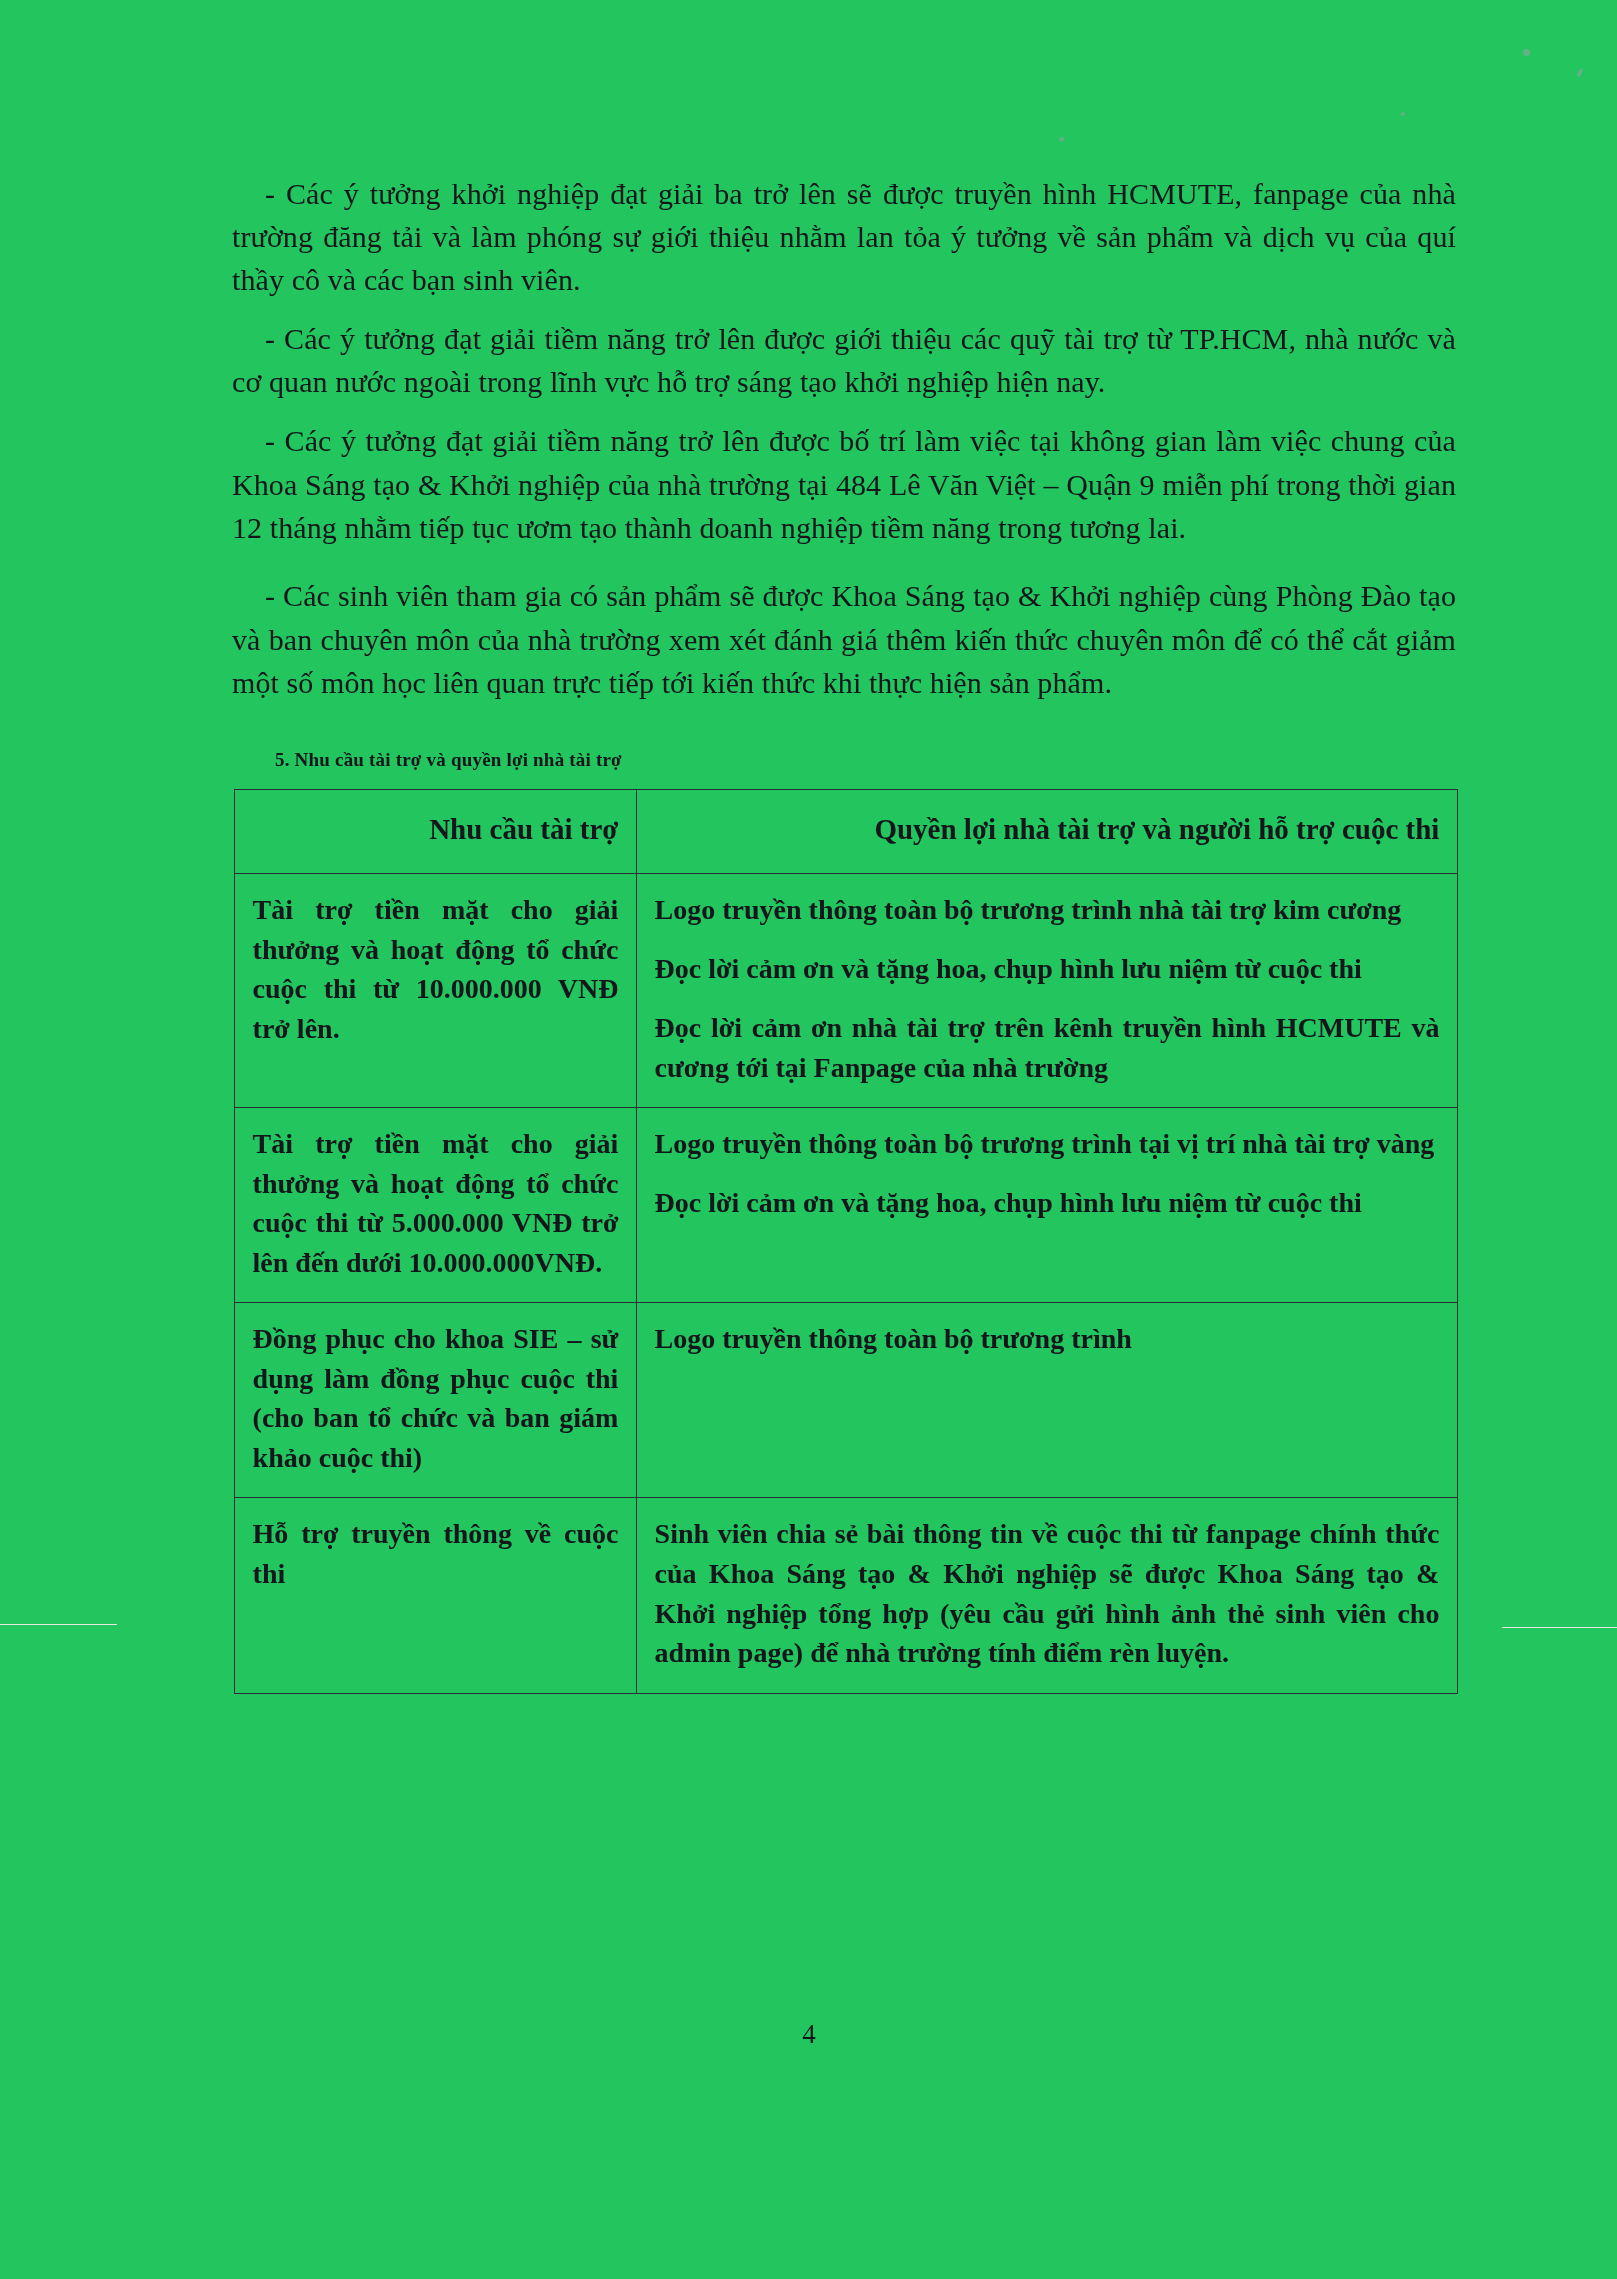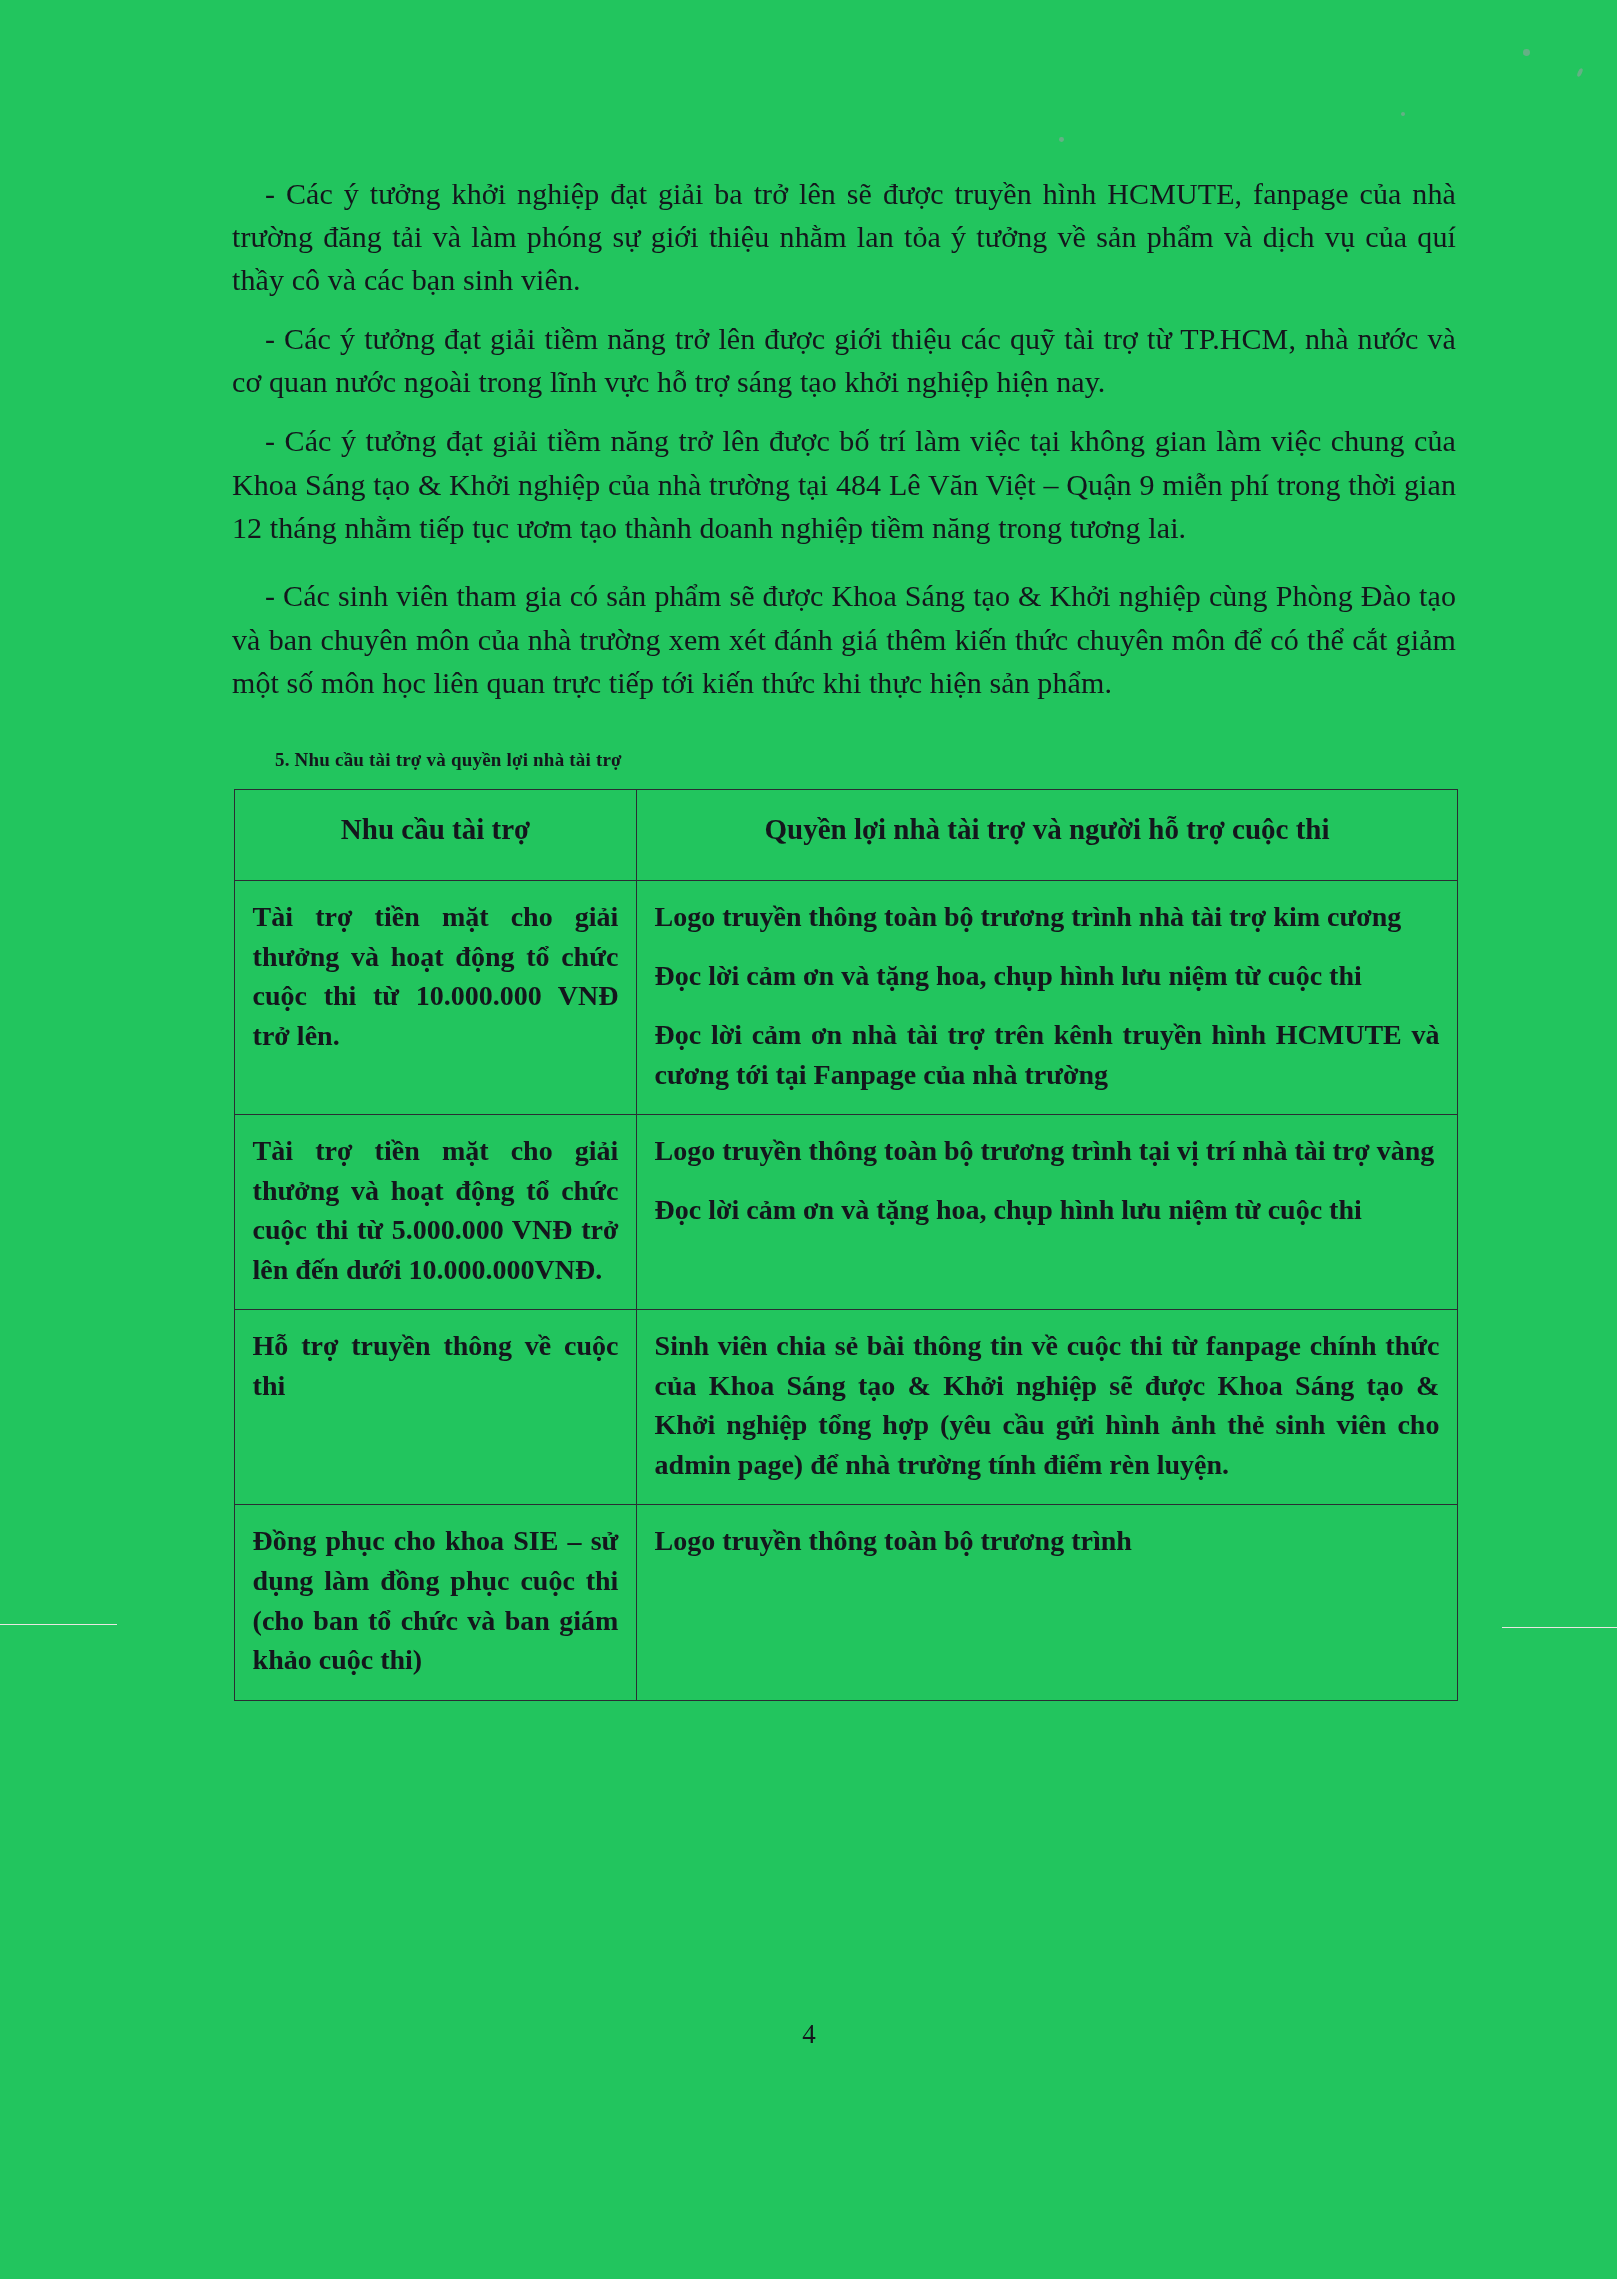--- a/index.html
+++ b/index.html
@@ -71,23 +71,23 @@
     border: 1.6px solid #2a2d33;
     vertical-align: top;
     padding: 15.6px 17.6px 19.5px 17.6px;
     font-size: 28px;
     line-height: 1.42;
     text-align: justify;
     font-weight: bold;
   }
   table.sponsor th {
     font-weight: bold;
-    text-align: center;
+    text-align: right;
     padding-top: 19.5px;
-    padding-bottom: 30px;
+    padding-bottom: 23px;
     font-size: 29px;
   }
   table.sponsor col.c1 { width: 402px; }
   table.sponsor col.c2 { width: 821px; }
   td.cell p, th p {
     margin: 0 0 19.5px 0;
   }
   td.cell p:last-child, th p:last-child {
     margin-bottom: 0;
   }
@@ -159,32 +159,32 @@
           <td class="cell">
             <p>Tài trợ tiền mặt cho giải thưởng và hoạt động tổ chức cuộc thi từ 5.000.000 VNĐ trở lên đến dưới 10.000.000VNĐ.</p>
           </td>
           <td class="cell">
             <p>Logo truyền thông toàn bộ trương trình tại vị trí nhà tài trợ vàng</p>
             <p>Đọc lời cảm ơn và tặng hoa, chụp hình lưu niệm từ cuộc thi</p>
           </td>
         </tr>
         <tr>
           <td class="cell">
+            <p>Đồng phục cho khoa SIE – sử dụng làm đồng phục cuộc thi (cho ban tổ chức và ban giám khảo cuộc thi)</p>
+          </td>
+          <td class="cell">
+            <p>Logo truyền thông toàn bộ trương trình</p>
+          </td>
+        </tr>
+        <tr>
+          <td class="cell">
             <p>Hỗ trợ truyền thông về cuộc thi</p>
           </td>
           <td class="cell">
             <p>Sinh viên chia sẻ bài thông tin về cuộc thi từ fanpage chính thức của Khoa Sáng tạo &amp; Khởi nghiệp sẽ được Khoa Sáng tạo &amp; Khởi nghiệp tổng hợp (yêu cầu gửi hình ảnh thẻ sinh viên cho admin page) để nhà trường tính điểm rèn luyện.</p>
-          </td>
-        </tr>
-        <tr>
-          <td class="cell">
-            <p>Đồng phục cho khoa SIE – sử dụng làm đồng phục cuộc thi (cho ban tổ chức và ban giám khảo cuộc thi)</p>
-          </td>
-          <td class="cell">
-            <p>Logo truyền thông toàn bộ trương trình</p>
           </td>
         </tr>
       </tbody>
     </table>
 
   </div>
 
   <div class="page-number">4</div>
 
 </div>

